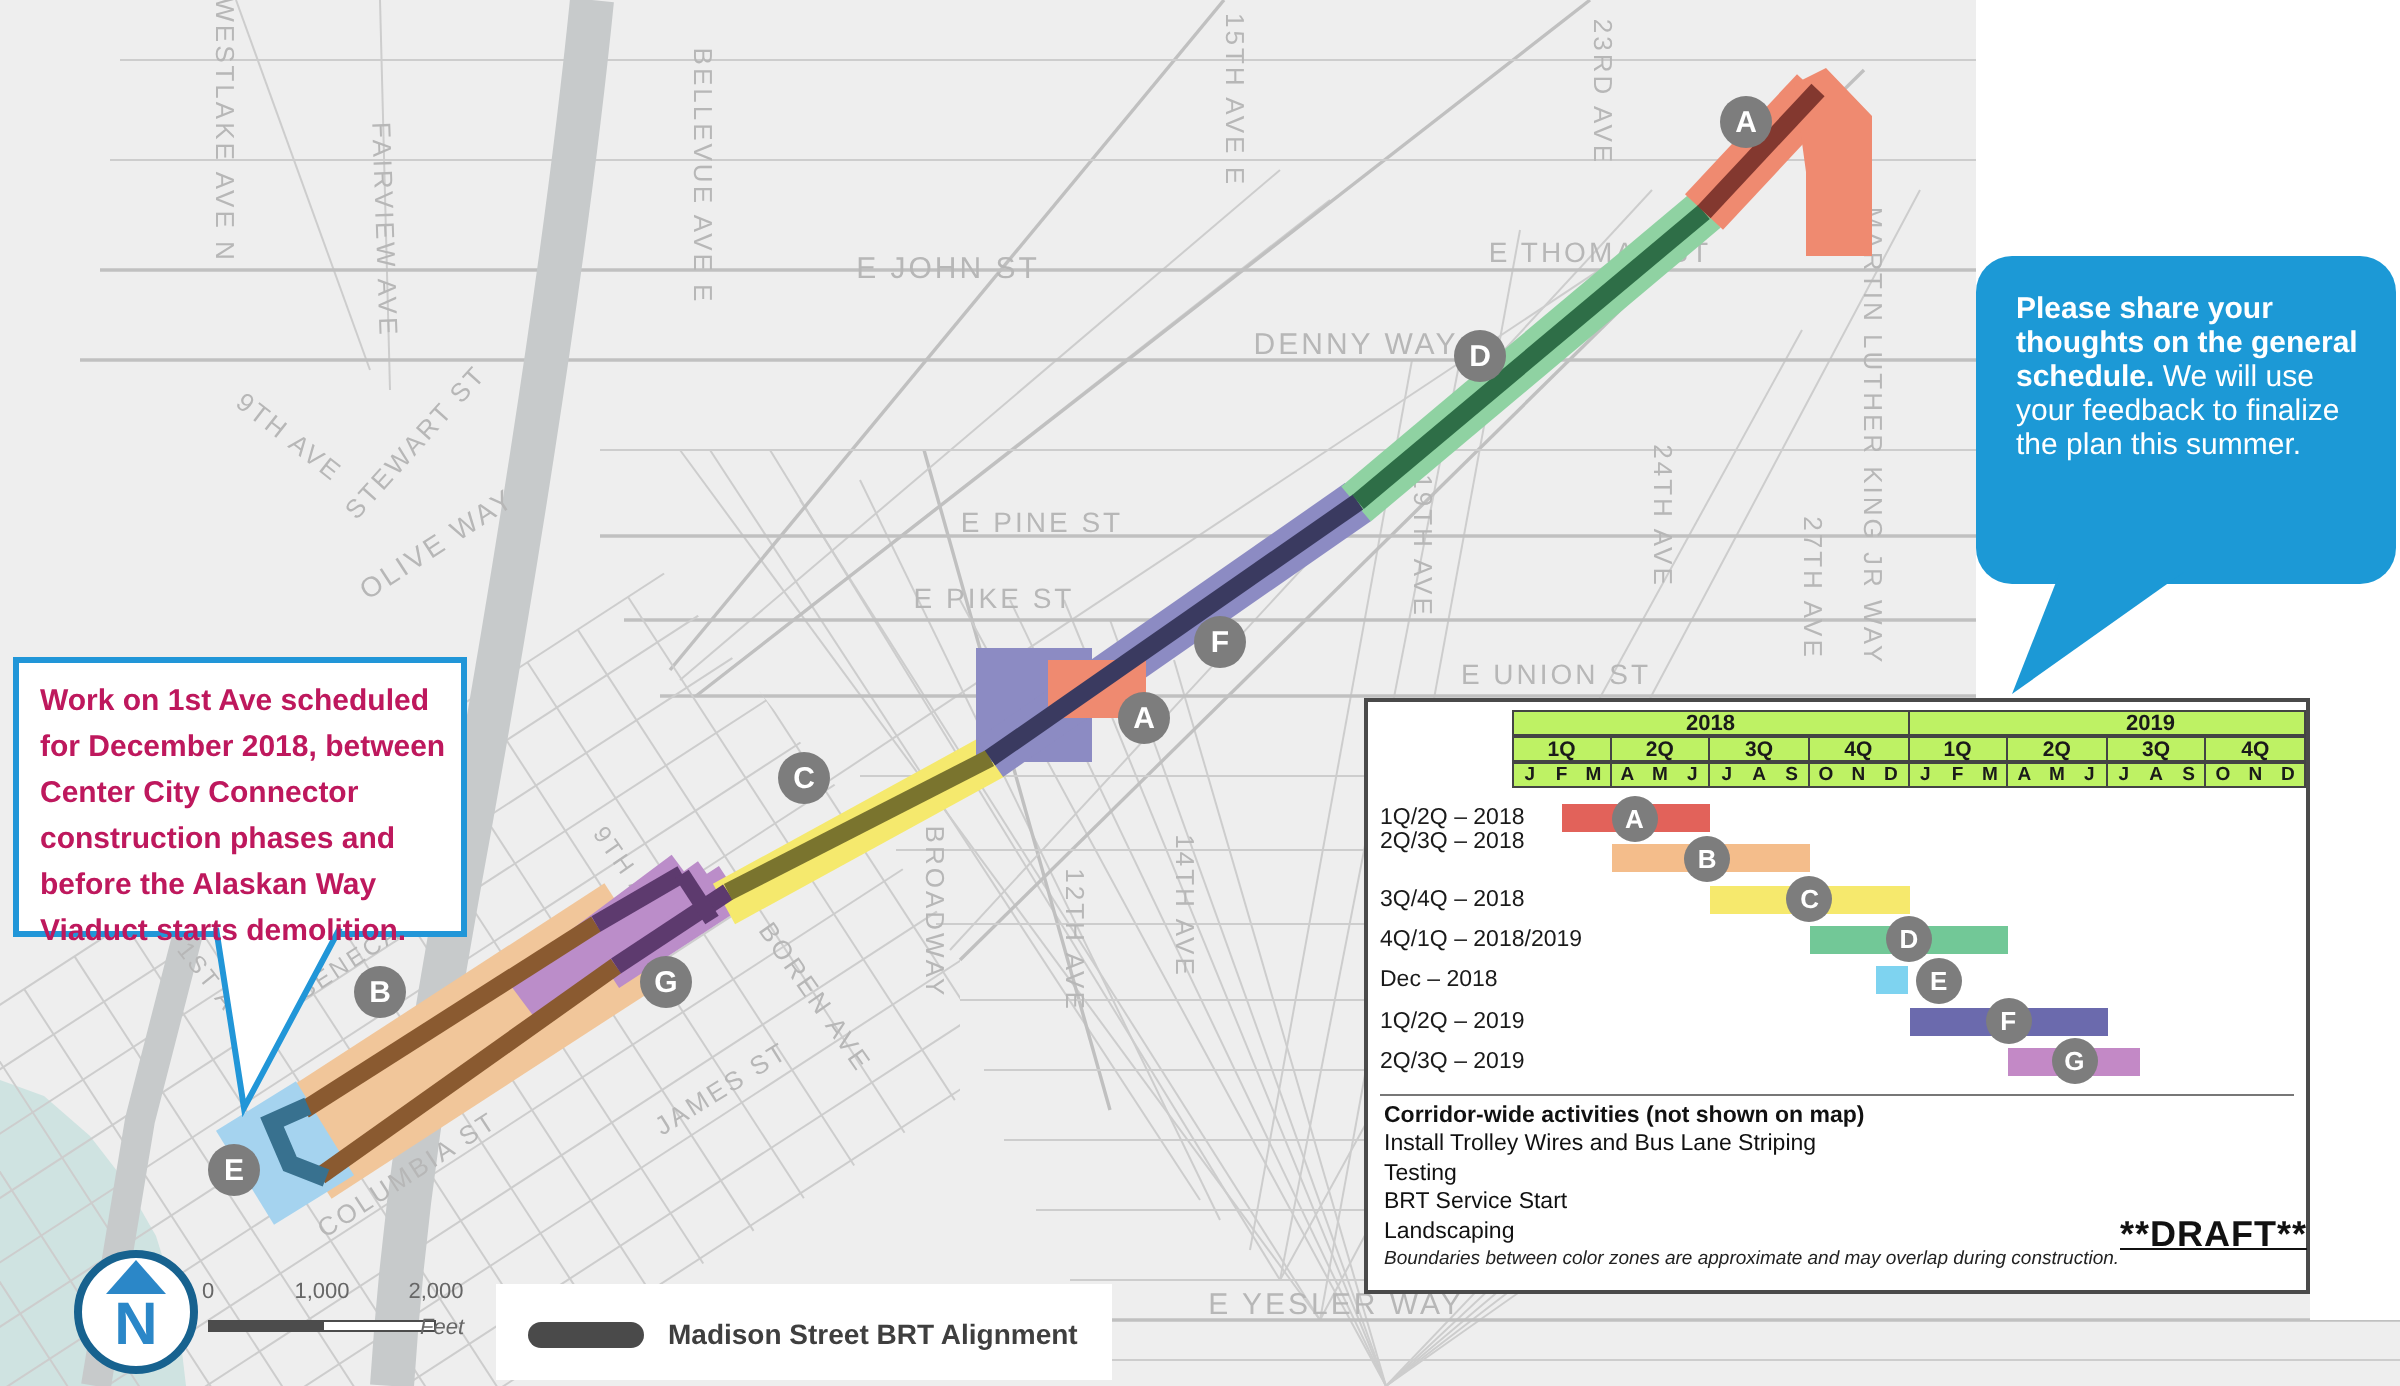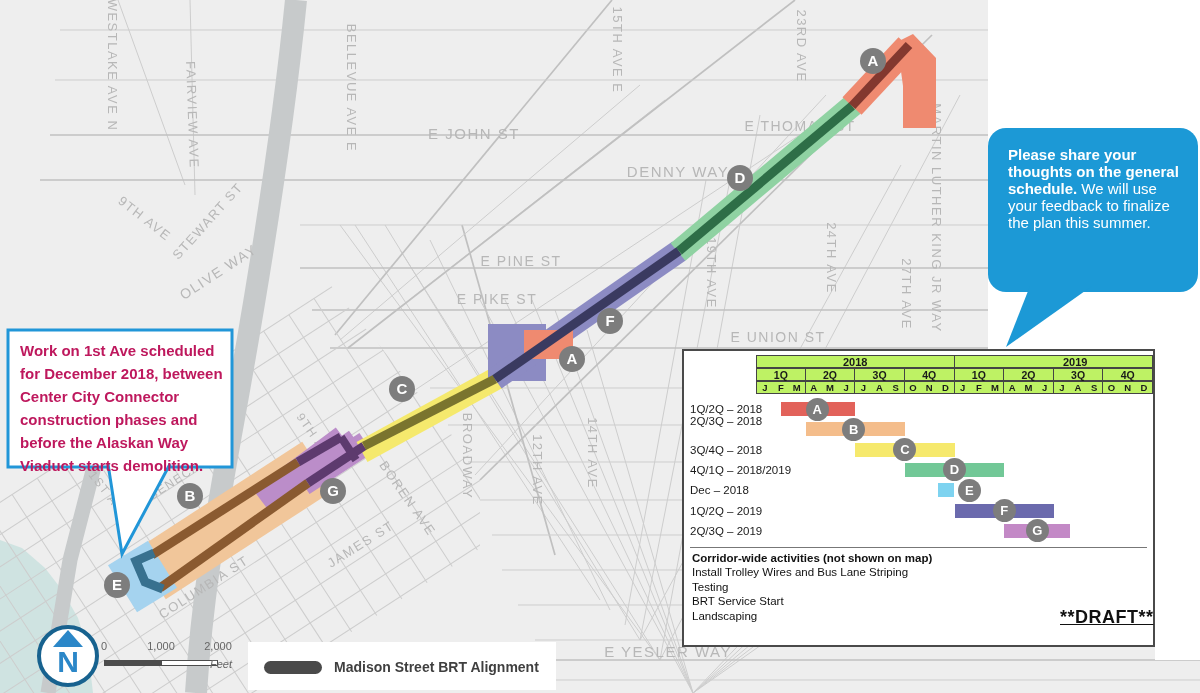--- a/index.html
+++ b/index.html
@@ -258,20 +258,21 @@
 </svg>
 
 <div class="overlay" id="bubble-text"><b>Please share your thoughts on the general schedule.</b><span> We will use your feedback to finalize the plan this summer.</span></div>
 
 <div class="overlay" id="callout-text">Work on 1st Ave scheduled for December 2018, between Center City Connector construction phases and before the Alaskan Way Viaduct starts demolition.</div>
 
 <div class="overlay" id="schedule-panel">
   <div id="divider"></div>
   <div id="corridor-header">Corridor-wide activities (not shown on map)</div>
   <div id="draft-label">**DRAFT**</div>
+  <div id="footnote">Boundaries between color zones are approximate and may overlap during construction.</div>
 <div class="hdr-cell" style="left: 72px; top: 4px; width: 198.5px; height: 13px; font-size: 11px; line-height: 12px; border-left: 1px solid rgb(68, 68, 68);">2018</div>
     <div class="hdr-cell" style="left: 270.5px; top: 4px; width: 198.5px; height: 13px; font-size: 11px; line-height: 12px; border-left: none; padding-left: 44px;">2019</div>
     <div class="hdr-cell" style="left: 72px; top: 17px; width: 49.625px; height: 13px; font-size: 10.5px; line-height: 12px; border-left: 1px solid rgb(68, 68, 68);">1Q</div>
     <div class="hdr-cell" style="left: 121.625px; top: 17px; width: 49.625px; height: 13px; font-size: 10.5px; line-height: 12px; border-left: none;">2Q</div>
     <div class="hdr-cell" style="left: 171.25px; top: 17px; width: 49.625px; height: 13px; font-size: 10.5px; line-height: 12px; border-left: none;">3Q</div>
     <div class="hdr-cell" style="left: 220.875px; top: 17px; width: 49.625px; height: 13px; font-size: 10.5px; line-height: 12px; border-left: none;">4Q</div>
     <div class="hdr-cell" style="left: 270.5px; top: 17px; width: 49.625px; height: 13px; font-size: 10.5px; line-height: 12px; border-left: none;">1Q</div>
     <div class="hdr-cell" style="left: 320.125px; top: 17px; width: 49.625px; height: 13px; font-size: 10.5px; line-height: 12px; border-left: none;">2Q</div>
     <div class="hdr-cell" style="left: 369.75px; top: 17px; width: 49.625px; height: 13px; font-size: 10.5px; line-height: 12px; border-left: none;">3Q</div>
     <div class="hdr-cell" style="left: 419.375px; top: 17px; width: 49.625px; height: 13px; font-size: 10.5px; line-height: 12px; border-left: none;">4Q</div>

